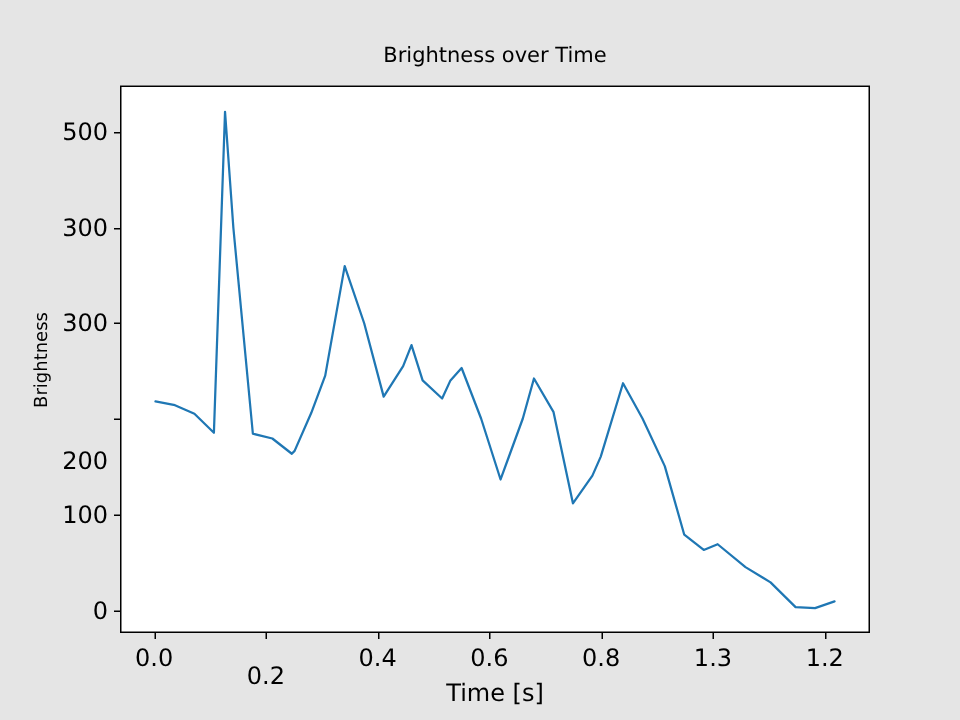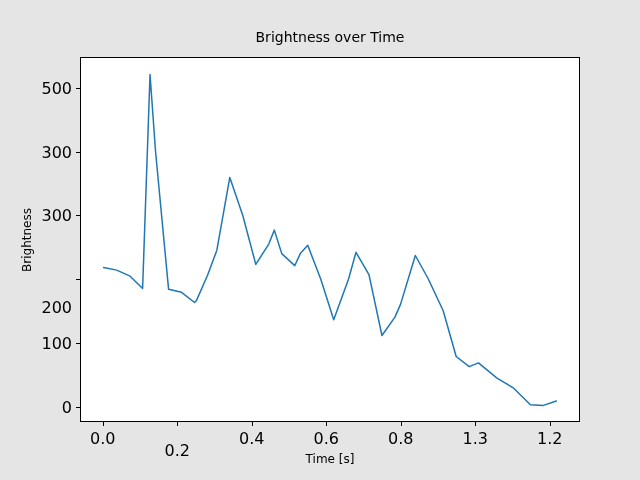--- a/index.html
+++ b/index.html
@@ -90,21 +90,21 @@
     font-size: 12px;
     color: #000000;
     white-space: nowrap;
   }
   #xlabel {
     position: absolute;
     left: 80px;
     top: 452px;
     width: 500px;
     text-align: center;
-    font-size: 12px;
+    font-size: 16px;
     color: #000000;
   }
 </style>
 </head>
 <body>
 
 <div id="figure">
 
   <div id="chart-title">Brightness over Time</div>
 

